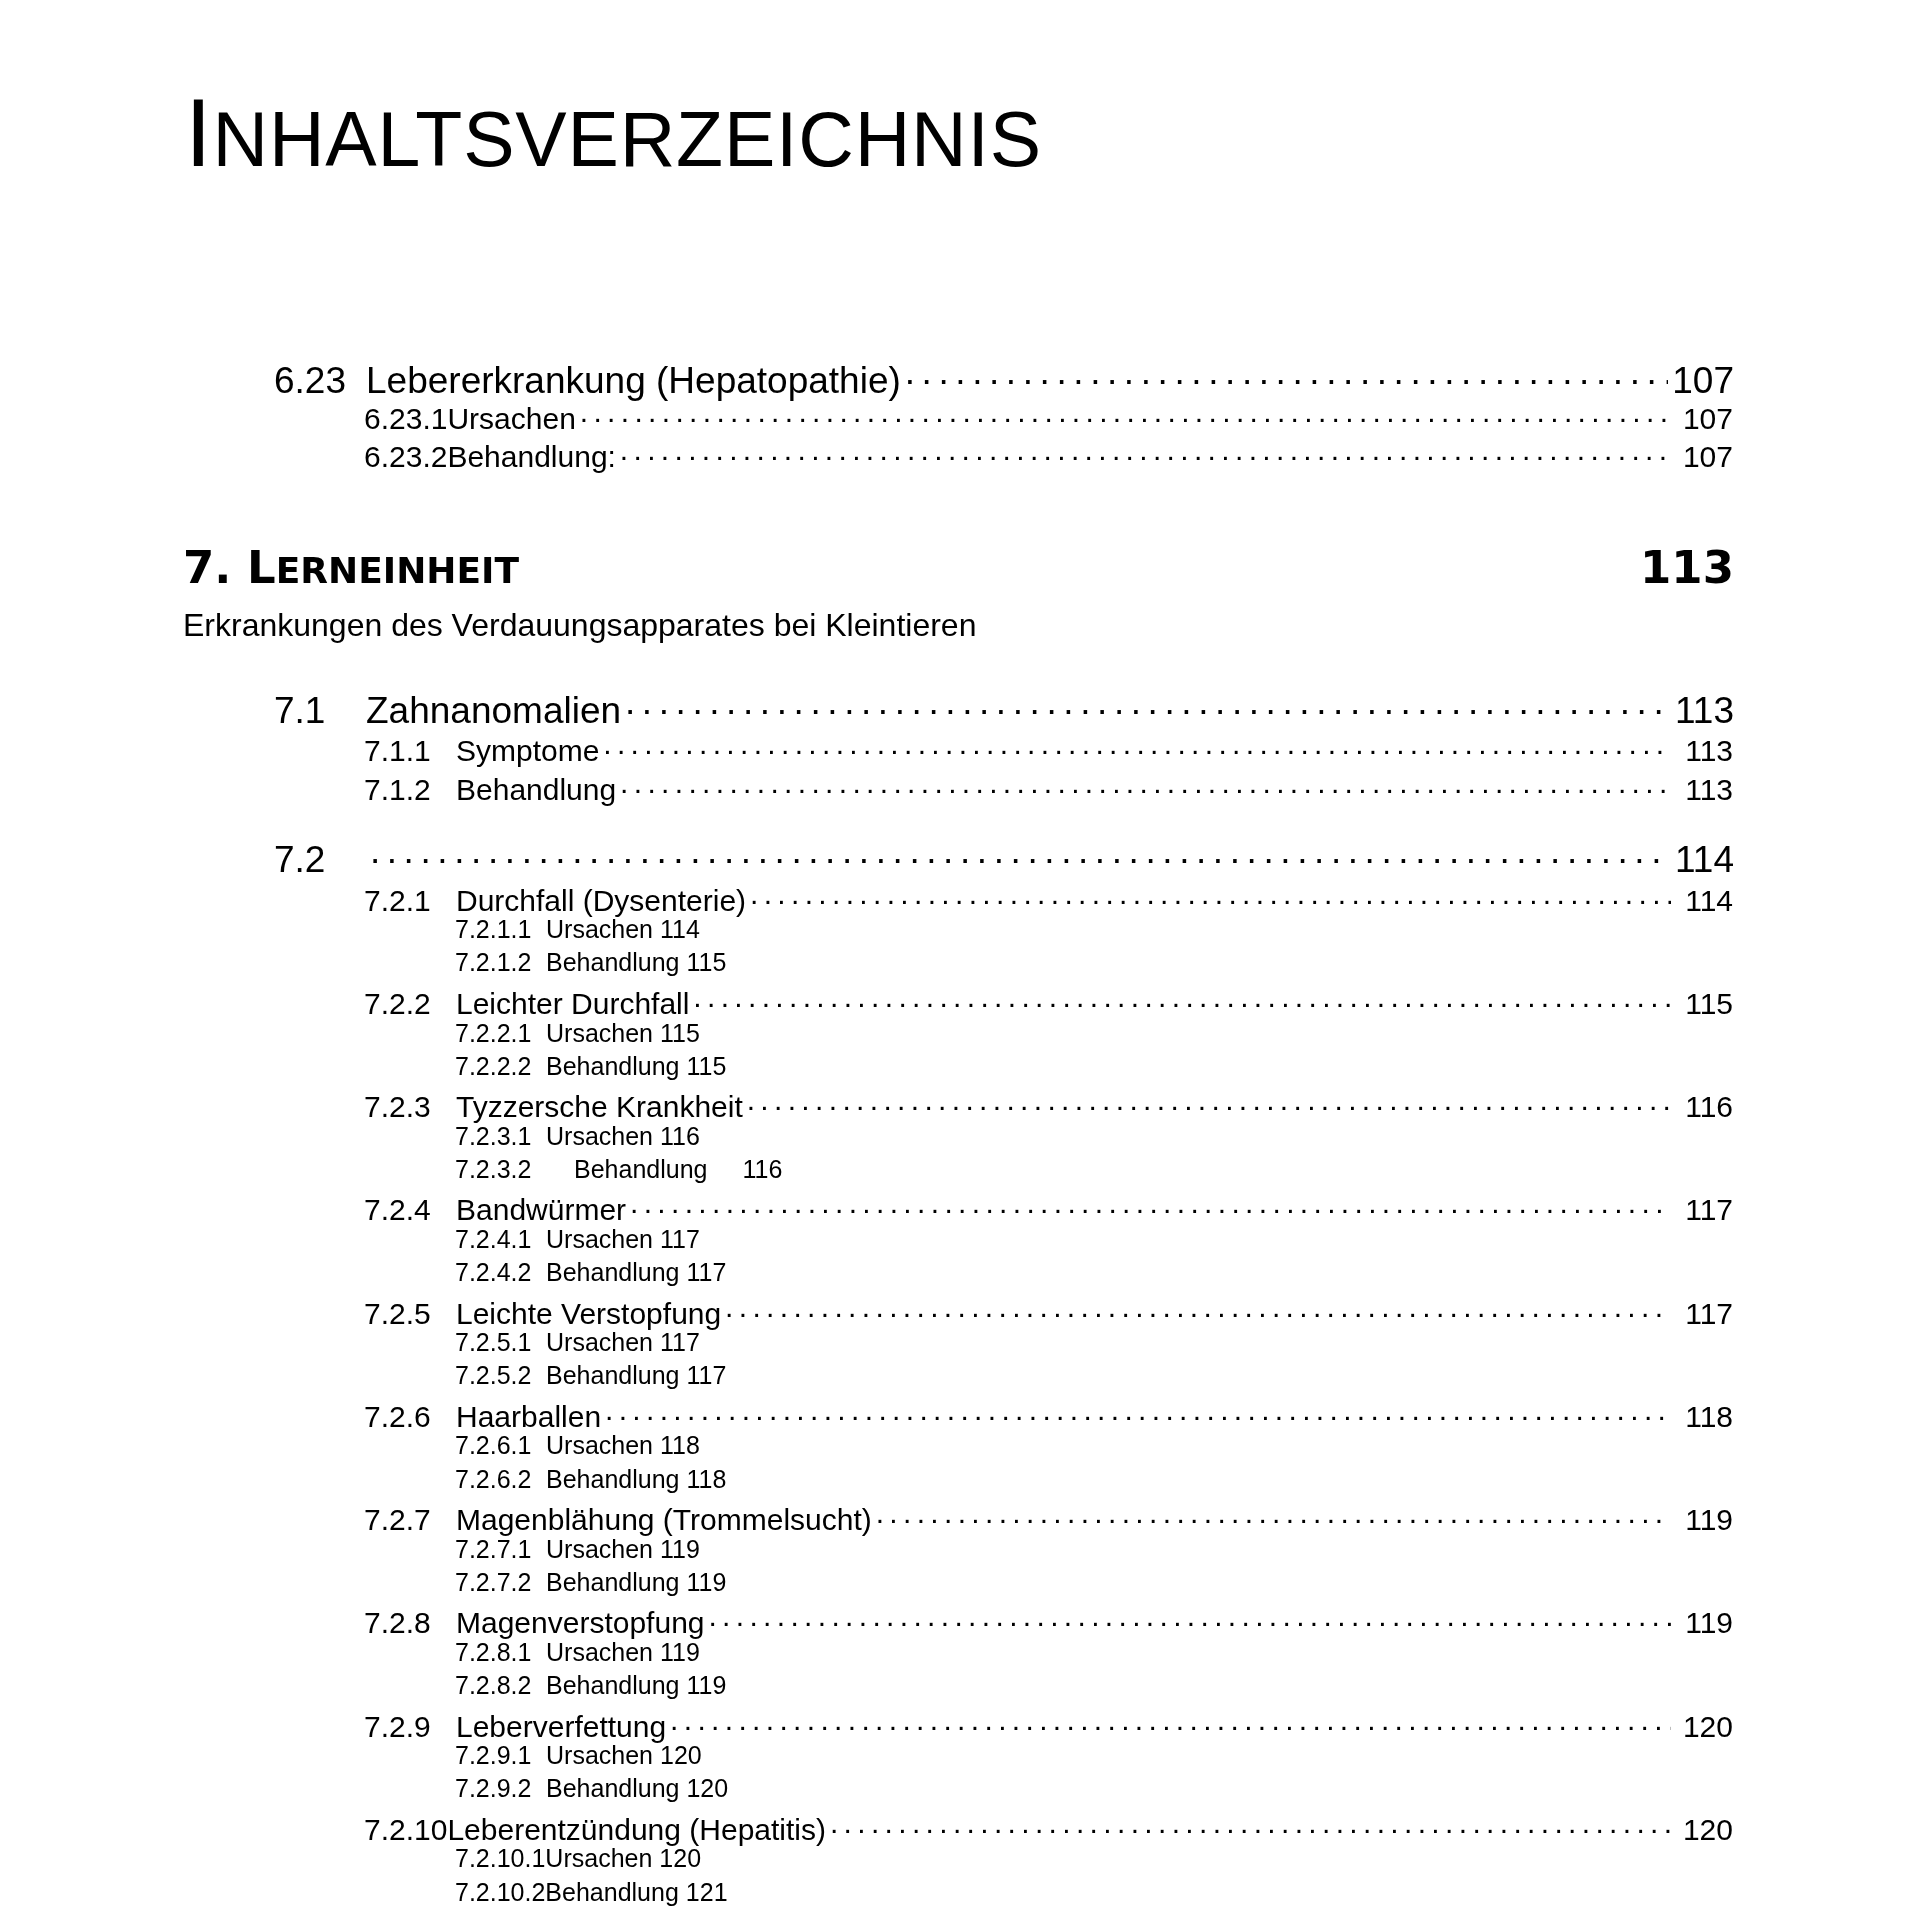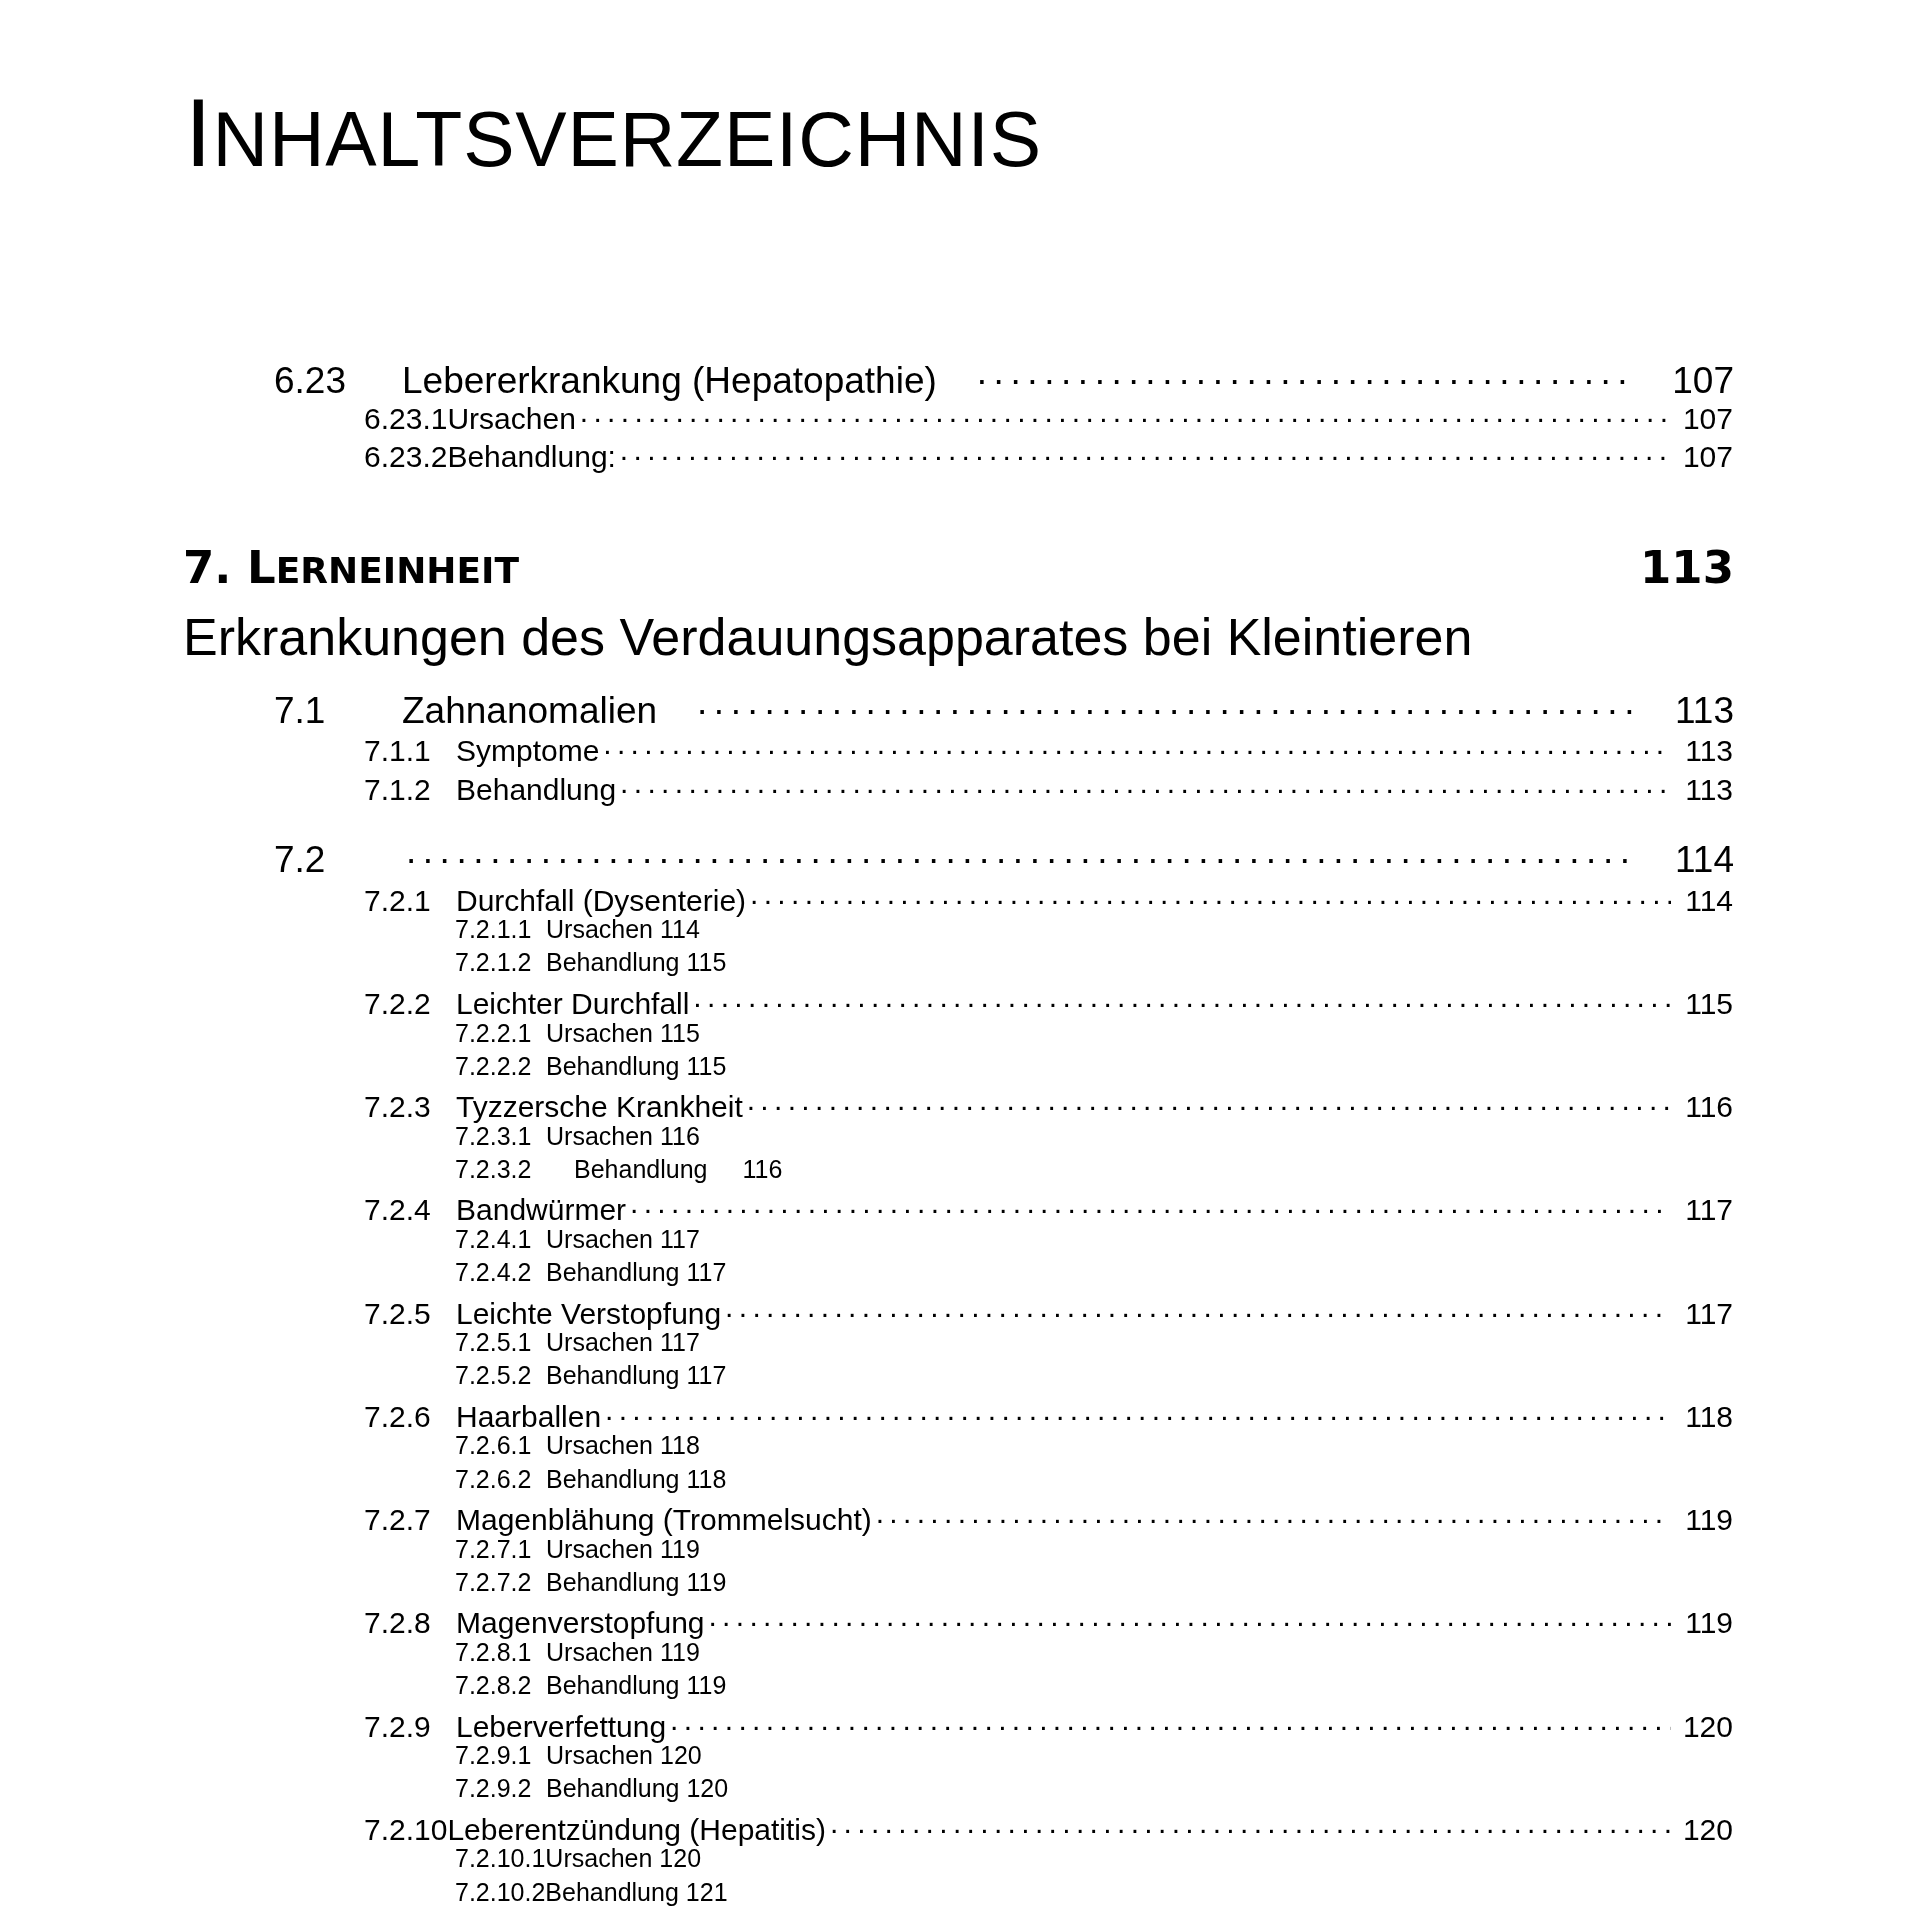--- a/index.html
+++ b/index.html
@@ -21,42 +21,42 @@
   .row .leader {
     flex: 1; overflow: hidden; margin: 0 3.9px;
     border-bottom: 0; position: relative; height: 1em;
   }
   .row .leader::after {
     content: ". . . . . . . . . . . . . . . . . . . . . . . . . . . . . . . . . . . . . . . . . . . . . . . . . . . . . . . . . . . . . . . . . . . . . . . . . . . . . . . . . . . . . . . . . . . . . . . . . . . . . . . . . . . . . . . . . . . . . . . . . . . . . . . . . . . . . . . . . . . . . . . . . . . . . . . . . . . . . . . . . . . . . . . . . . . . . . . . . . . . . . . . . . . . . . . . . . . . . . . . . . . . . . . . . . . . . . . . . .";
     position: absolute; left: 0; bottom: 0; white-space: nowrap; letter-spacing: -0.05em;
   }
   .row .page { display: inline-block; text-align: right; }
   
-  .l1 { left: 274px; width: 1460px; font-size: 37px; gap: 36px; }
+  .l1 { left: 274px; width: 1460px; font-size: 37px; }
   .l1 .num { width: 92px; }
   
   .l2 { left: 364px; width: 1369px; font-size: 30px; }
   .l2 .num { width: 92px; }
   .l2 .page { width: 58px; }
   
   .l3 { left: 455px; font-size: 25px; }
   .l3 .num { width: 91px; }
   .l3 .page { margin-left: 7px; }
   .l2.tight .num { width: auto; }
   .l3.tight .num { width: auto; }
   
   .chapter {
     position: absolute; left: 183px; width: 1551px; top: 541px;
     display: flex; justify-content: space-between; align-items: baseline;
     font-family: "DejaVu Sans", sans-serif; font-weight: bold; font-size: 45px;
   }
   .chapter .sc { font-size: 36px; }
   .chapter-sub {
     position: absolute; left: 183px; top: 607px;
-    font-family: "Liberation Sans", sans-serif; font-size: 52px;
+    font-family: "Liberation Sans", sans-serif; font-size: 32px;
   }
 </style>
 </head>
 <body>
 
 <h1 class="page-title"><span class="big">I</span><span class="small">NHALTSVERZEICHNIS</span></h1>
 
 <div class="toc" id="toc-pre">
     <div class="row l1" style="top: 356px;">
       <span class="num">6.23</span>

